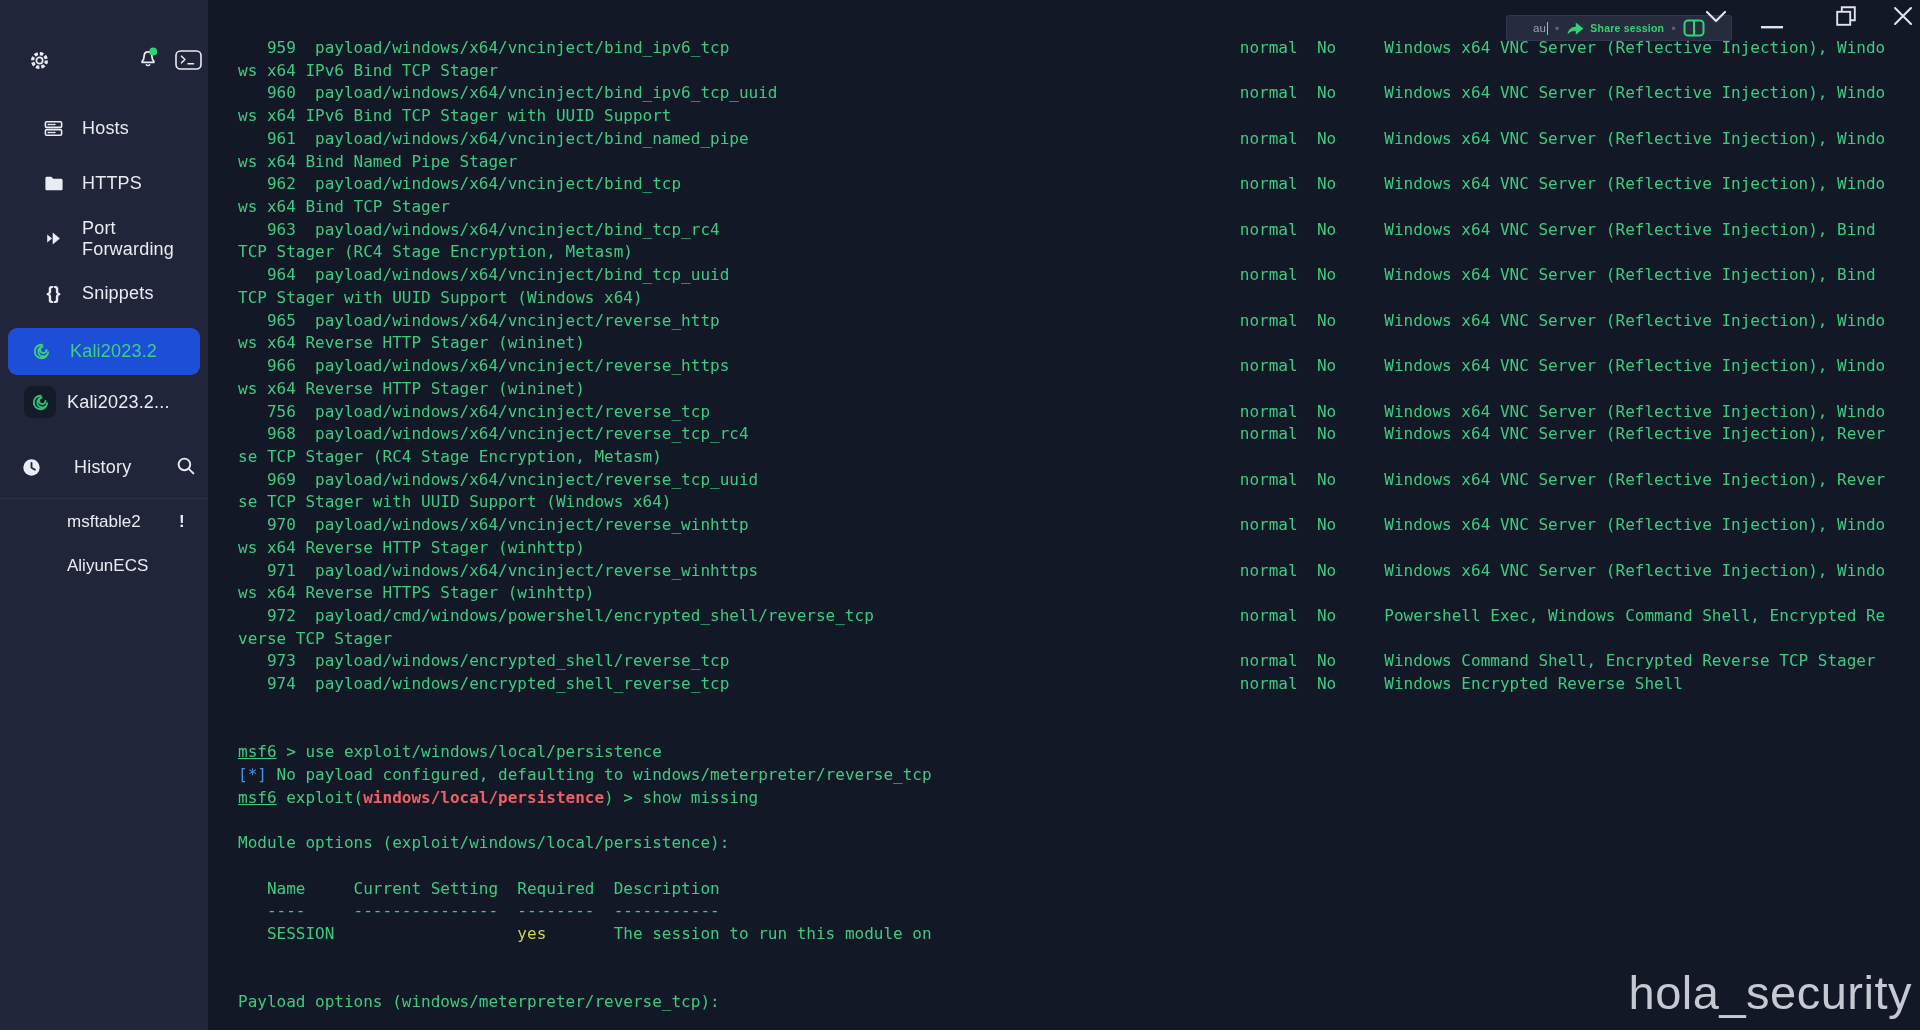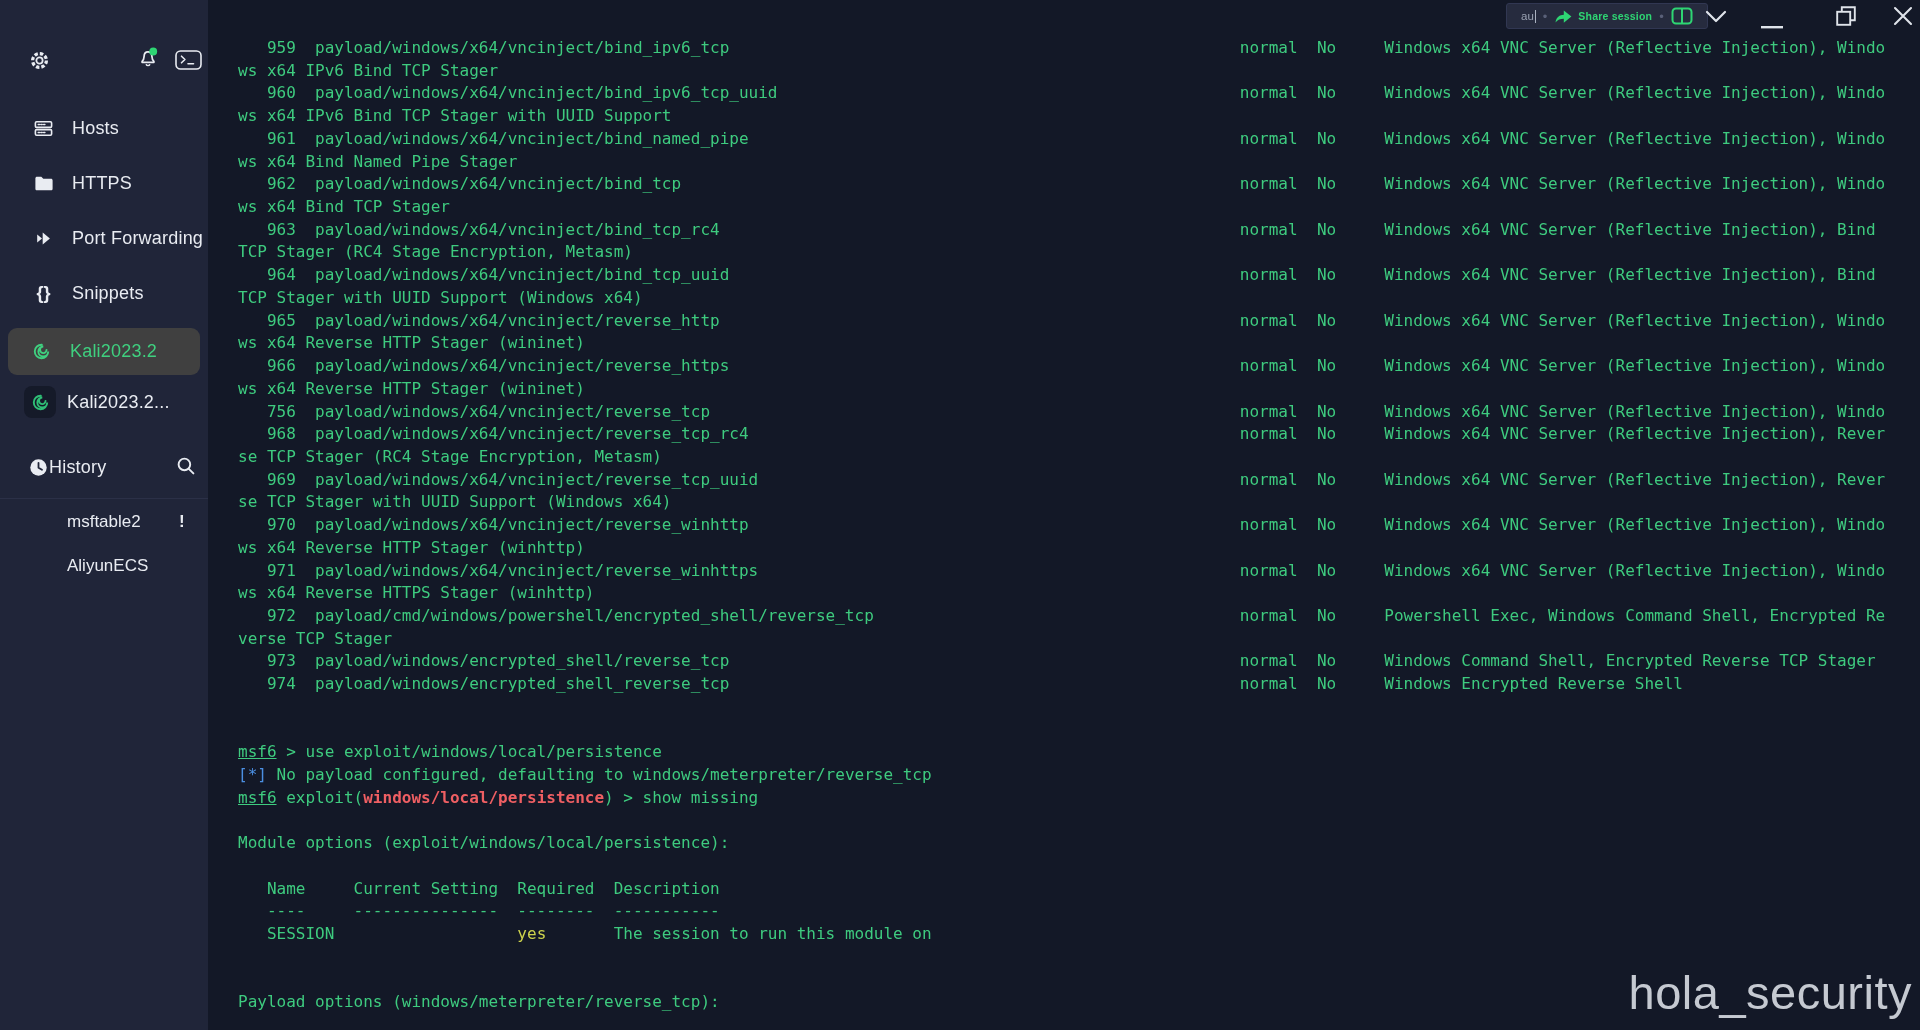--- a/index.html
+++ b/index.html
@@ -8,41 +8,41 @@
 
   
   .sidebar { position:absolute; left:0; top:0; width:208px; height:1030px; background:#202539; z-index:3; }
   .icn { display:inline-flex; align-items:center; justify-content:center; }
   .top-icon { position:absolute; cursor:pointer; }
   #gear-btn   { left:28px; top:49px; }
   #bell-btn   { left:136px; top:46px; }
   #console-btn{ left:175px; top:50px; }
 
   .navrows { position:absolute; left:0; top:101px; width:208px; }
-  .navrow { height:55px; display:flex; align-items:center; padding-left:33px; gap:18px; cursor:pointer; }
+  .navrow { height:55px; display:flex; align-items:center; padding-left:43px; gap:18px; cursor:pointer; }
   .navlabel { color:#e9ecf2; font-size:18px; font-weight:500; letter-spacing:.2px; }
   .braces { color:#e9ecf2; font-size:18px; font-weight:700; width:21px; text-align:center; }
 
   .hostrow { position:absolute; left:0; width:208px; display:flex; align-items:center; padding-left:31px; gap:18px; cursor:pointer; }
-  .hostrow.selected { left:8px; width:192px; padding-left:23px; background:#404040; border-radius:9px; }
+  .hostrow.selected { left:8px; width:192px; padding-left:23px; background:#1d4ed8; border-radius:9px; }
   .hostrow.selected .navlabel { color:#3fd07f; }
   .iconbox { width:32px; height:32px; background:#151a29; border-radius:8px; display:flex; align-items:center; justify-content:center; margin-left:-7px; margin-right:-7px; }
 
-  #history-row { position:absolute; left:0; top:445px; width:208px; height:44px; display:flex; align-items:center; padding-left:28px; gap:0; cursor:pointer; }
+  #history-row { position:absolute; left:0; top:445px; width:208px; height:44px; display:flex; align-items:center; padding-left:21px; gap:32px; cursor:pointer; }
   #history-search { position:absolute; left:175px; top:455px; cursor:pointer; }
 
   .divider { position:absolute; left:0; top:498px; width:208px; height:1px; background:#2b3047; }
 
   .savedrow { position:absolute; left:0; width:208px; height:34px; display:flex; align-items:center; padding-left:67px; cursor:pointer; }
   .savedlabel { color:#e9ecf2; font-size:17px; font-weight:500; }
   .badge { position:absolute; left:179px; color:#e9ecf2; font-size:17px; font-weight:700; }
 
   
-  .pill { position:absolute; left:1506px; top:3px; height:26px; background:#262b3e; border:1px solid #313752;
-          border-radius:3px; display:flex; align-items:center; padding:0 14px; gap:7px; z-index:5; }
+  .pill { position:absolute; left:1506px; top:15px; height:26px; background:#262b3e; border:1px solid #313752;
+          border-radius:3px; display:flex; align-items:center; padding:0 26px; gap:7px; z-index:5; }
   .pill-input { display:flex; align-items:center; color:#9aa2b2; font-size:11.5px; }
   .caret { display:inline-block; width:1px; height:13px; background:#aab1c0; margin-left:1px; }
   .pill-dot { color:#596078; font-size:13px; line-height:1; }
   .share-btn { display:flex; align-items:center; gap:5px; cursor:pointer; }
   .share-label { color:#2ed573; font-size:10.5px; font-weight:700; letter-spacing:.2px; }
   .winctl { position:absolute; cursor:pointer; z-index:5; }
   #ctl-chevron { left:1705px; top:9px; }
   #ctl-min     { left:1761px; top:15px; }
   #ctl-restore { left:1836px; top:6px; }
   #ctl-close   { left:1893px; top:6px; }

